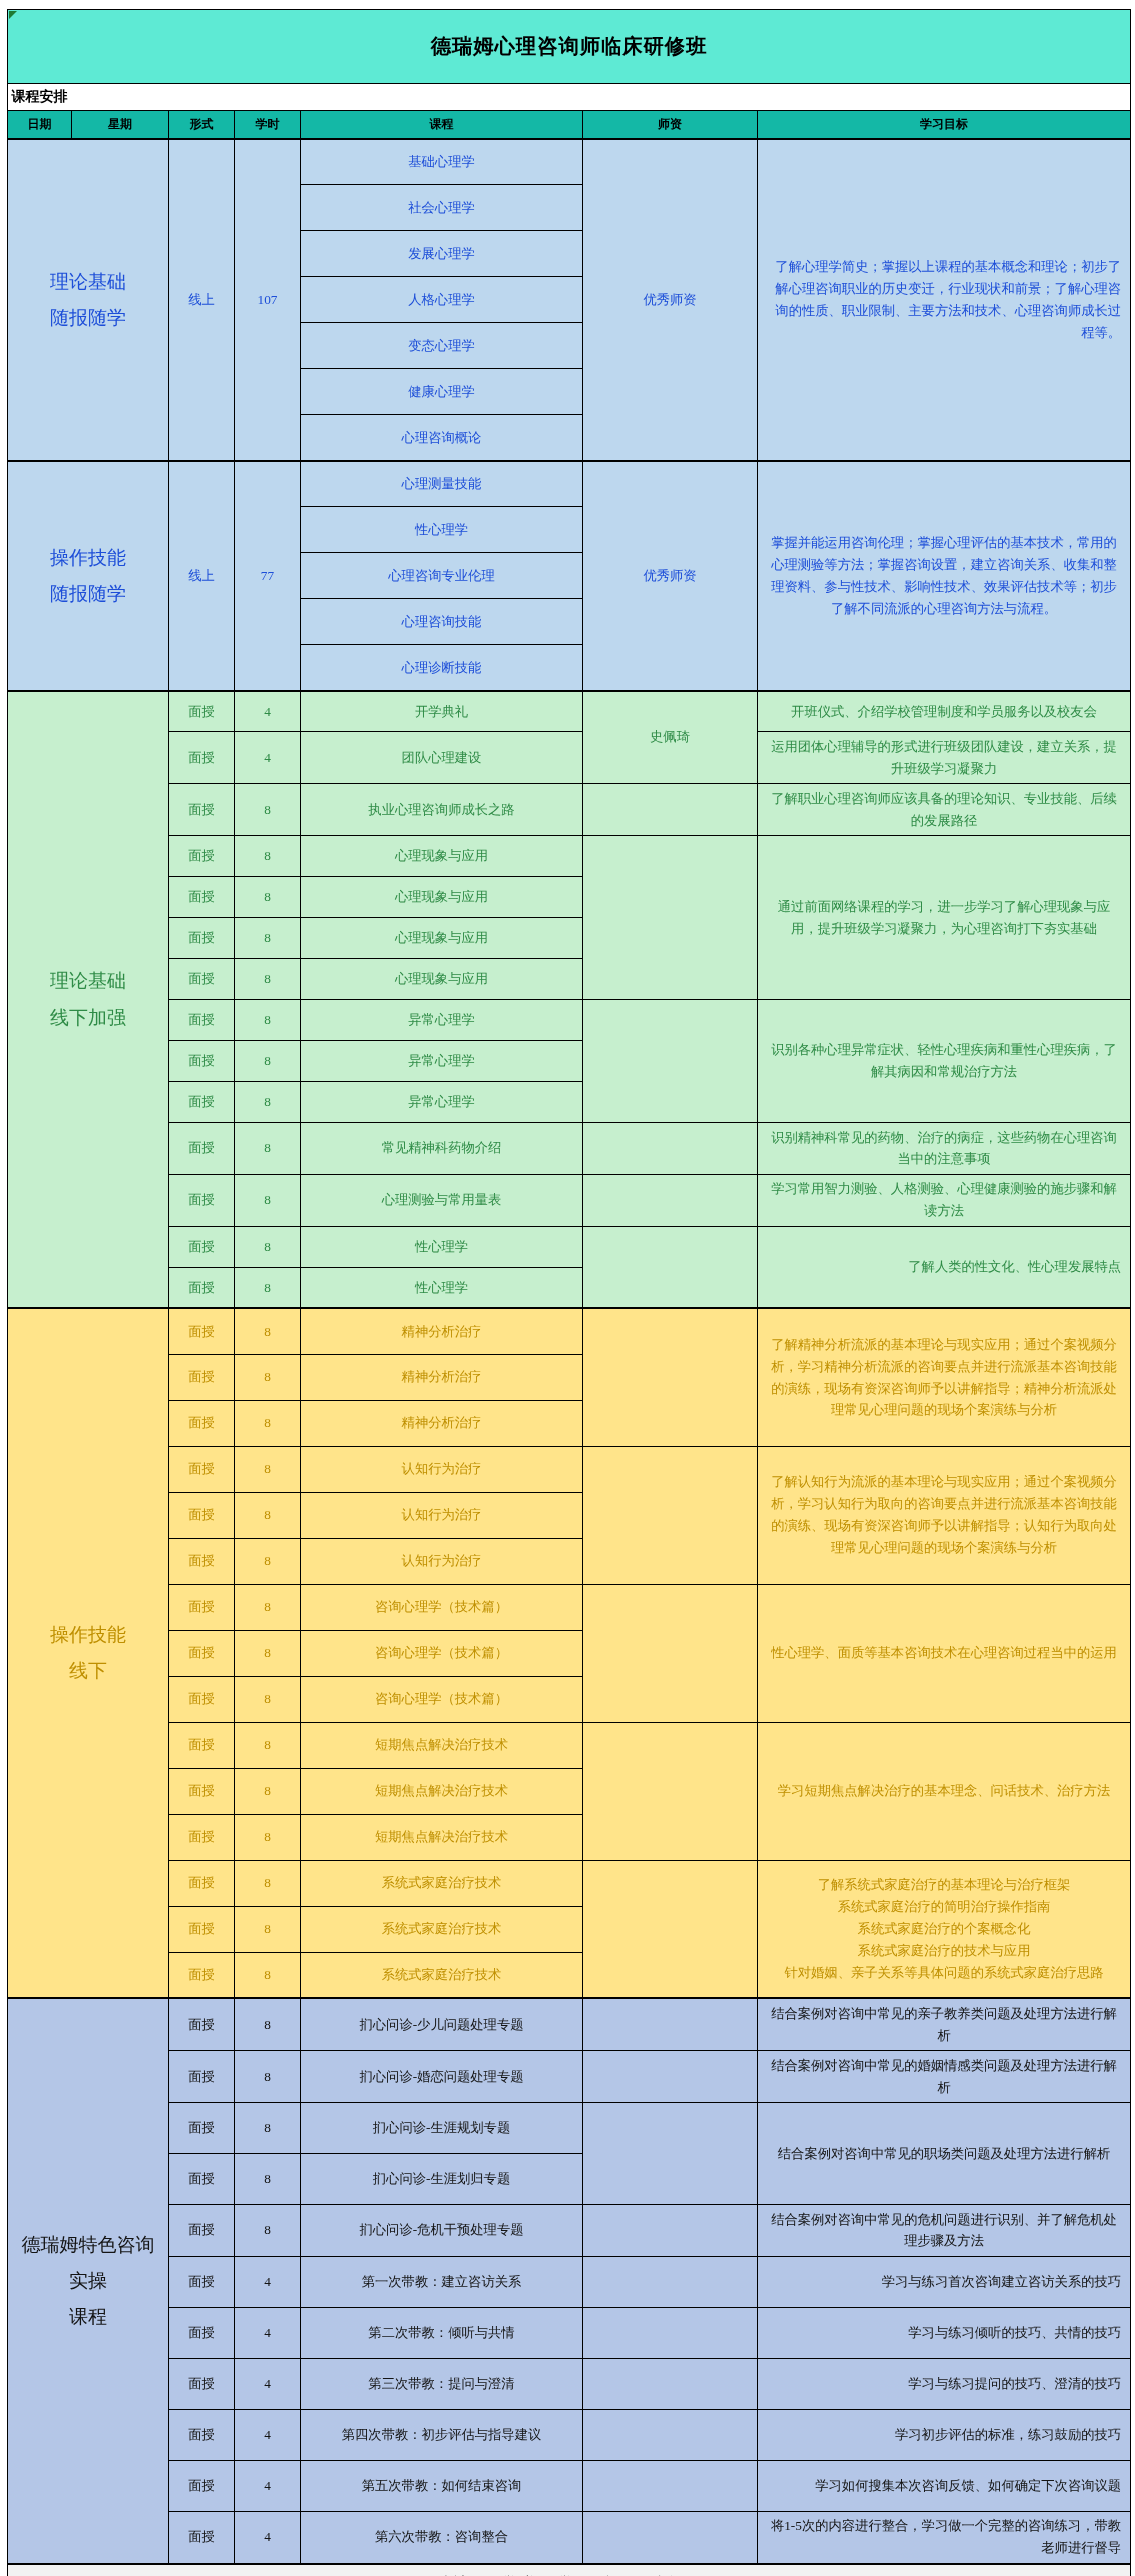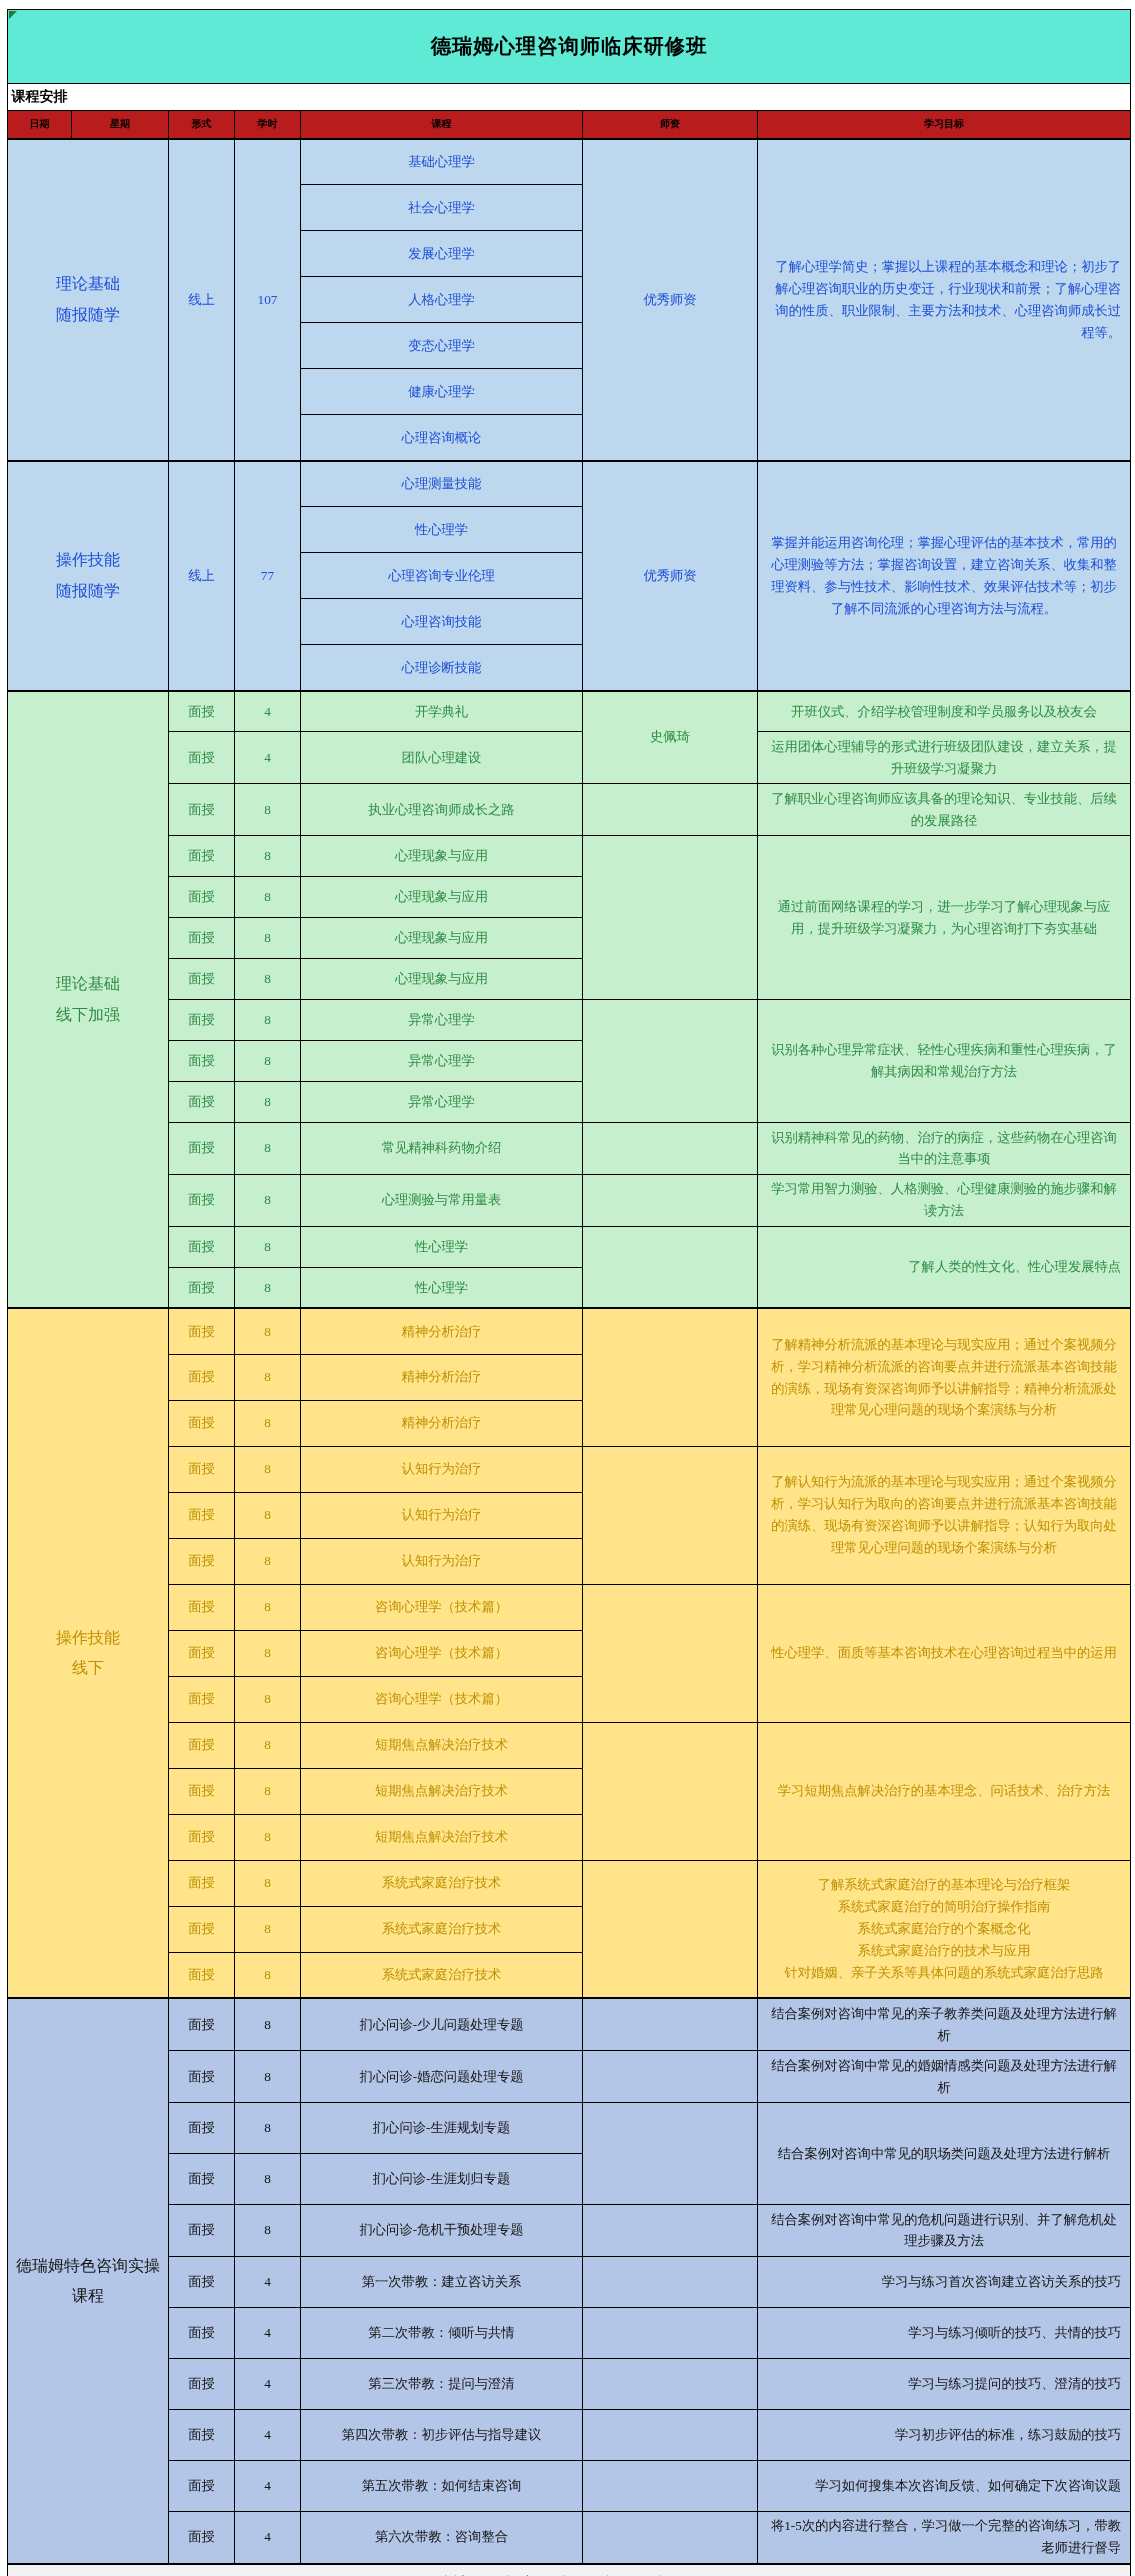--- a/index.html
+++ b/index.html
@@ -6,27 +6,27 @@
   body{width:1135px;min-height:2576px;font-family:"Liberation Serif","DejaVu Serif",serif;color:#000;}
   .sheet{padding:9px 7px 0 7px;}
   table{border-collapse:collapse;table-layout:fixed;width:1121px;border:1.8px solid #000;}
   td,th{border:0.9px solid #000;border-left-width:1.8px;border-right-width:1.8px;
         padding:1.8px 5.3px;font-size:13.3px;vertical-align:middle;text-align:center;
         overflow:hidden;word-break:break-all;}
   .title-cell{height:69px;font-size:20.4px;font-weight:bold;position:relative;background:#5eead4;letter-spacing:0.9px;}
   .corner{position:absolute;left:0.9px;top:0.9px;width:0;height:0;
           border-top:8px solid #1e7b34;border-right:8px solid transparent;}
   .sub-cell{height:23px;text-align:left;font-weight:bold;font-size:14px;padding-left:3.5px;background:#fff;margin-top:12px;}
-  thead th.colhead{height:23px;font-size:10px;font-weight:bold;background:#b91c1c;}
+  thead th.colhead{height:23px;font-size:12px;font-weight:bold;background:#14b8a6;}
   tbody.sec tr:first-child td{border-top:2.7px solid #000;}
   tbody.blue1 td{background:#bdd7ee;color:#1d4ed8;}
   tbody.green td{background:#c6efce;color:#2e8b46;}
   tbody.yellow td{background:#ffe48a;color:#bf8f00;}
   tbody.blue2 td{background:#b4c6e7;color:#141414;}
-  .label{font-size:16px;line-height:1.9;}
+  .label{font-size:19px;line-height:1.9;}
   .obj{text-align:center;padding:3.5px 9px;line-height:1.65;white-space:pre-wrap;font-size:13.3px;}
   .obj.center{text-align:right;}
   tbody.sh0 tr,tbody.sh1 tr{height:46px;}
   tbody.sh2 tr{height:41px;}
   tbody.sh3 tr{height:46px;}
   tbody.sh4 tr{height:51px;}
   tfoot td.footer-cell{height:32px;background:#f2f2f2;font-size:14px;border-top-width:2.7px;}
 </style>
 </head>
 <body>

